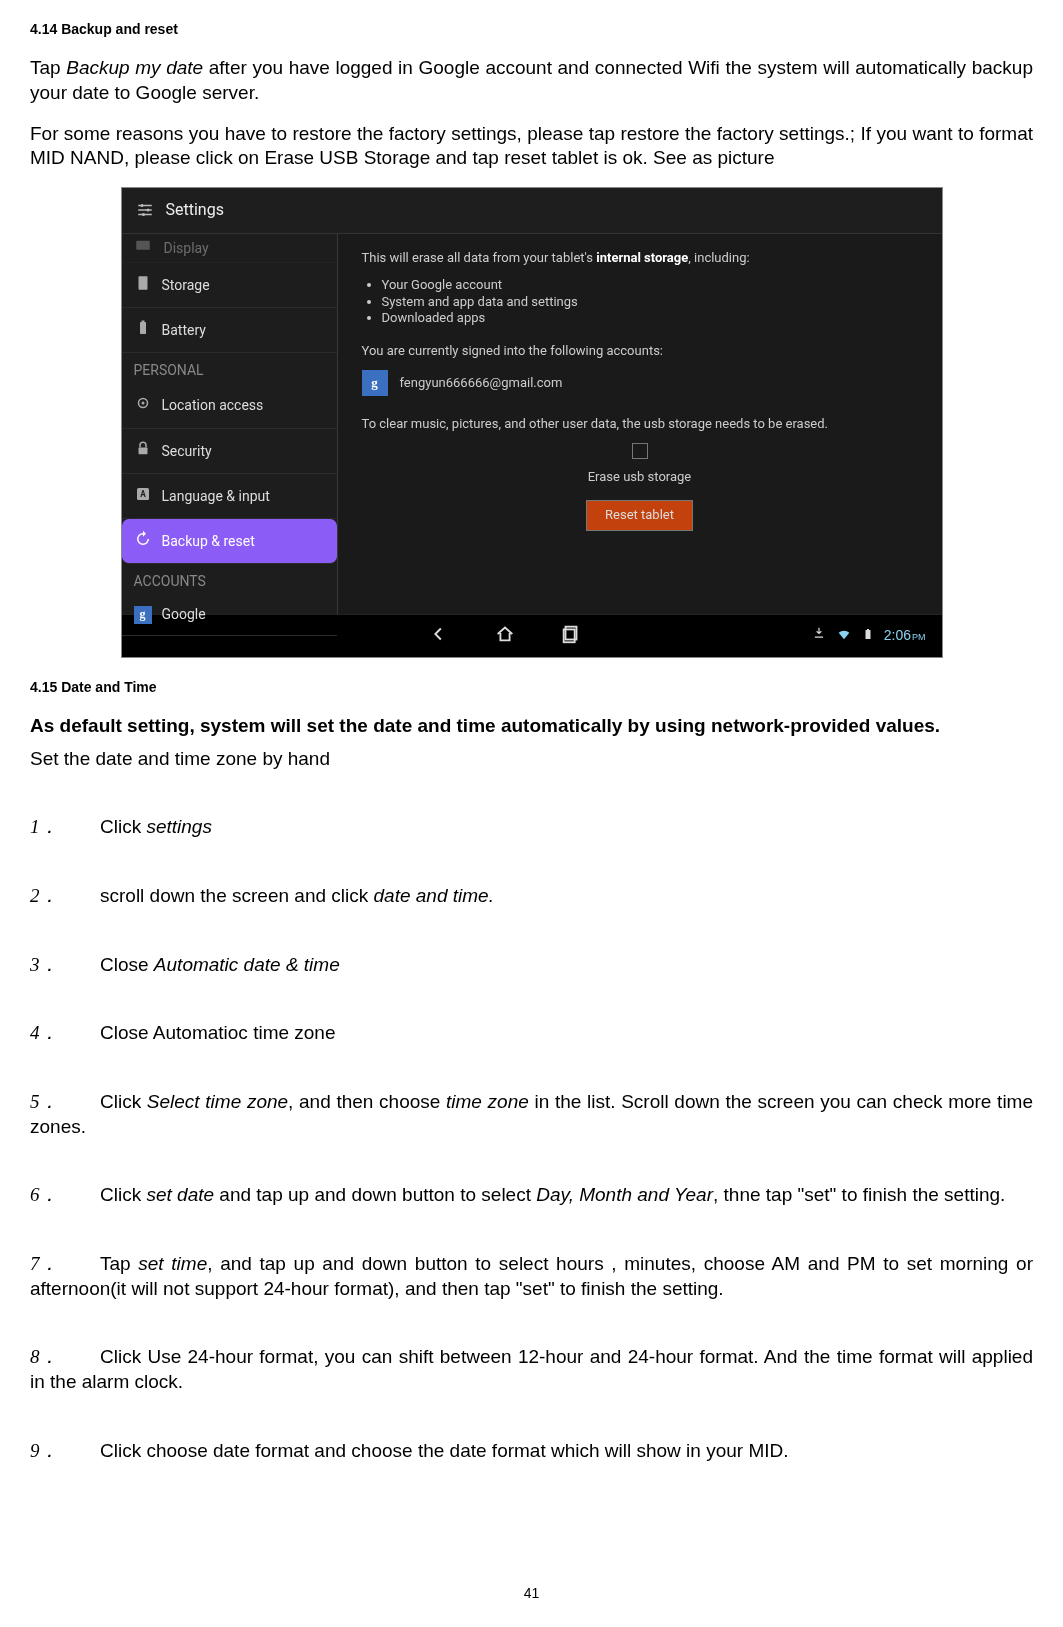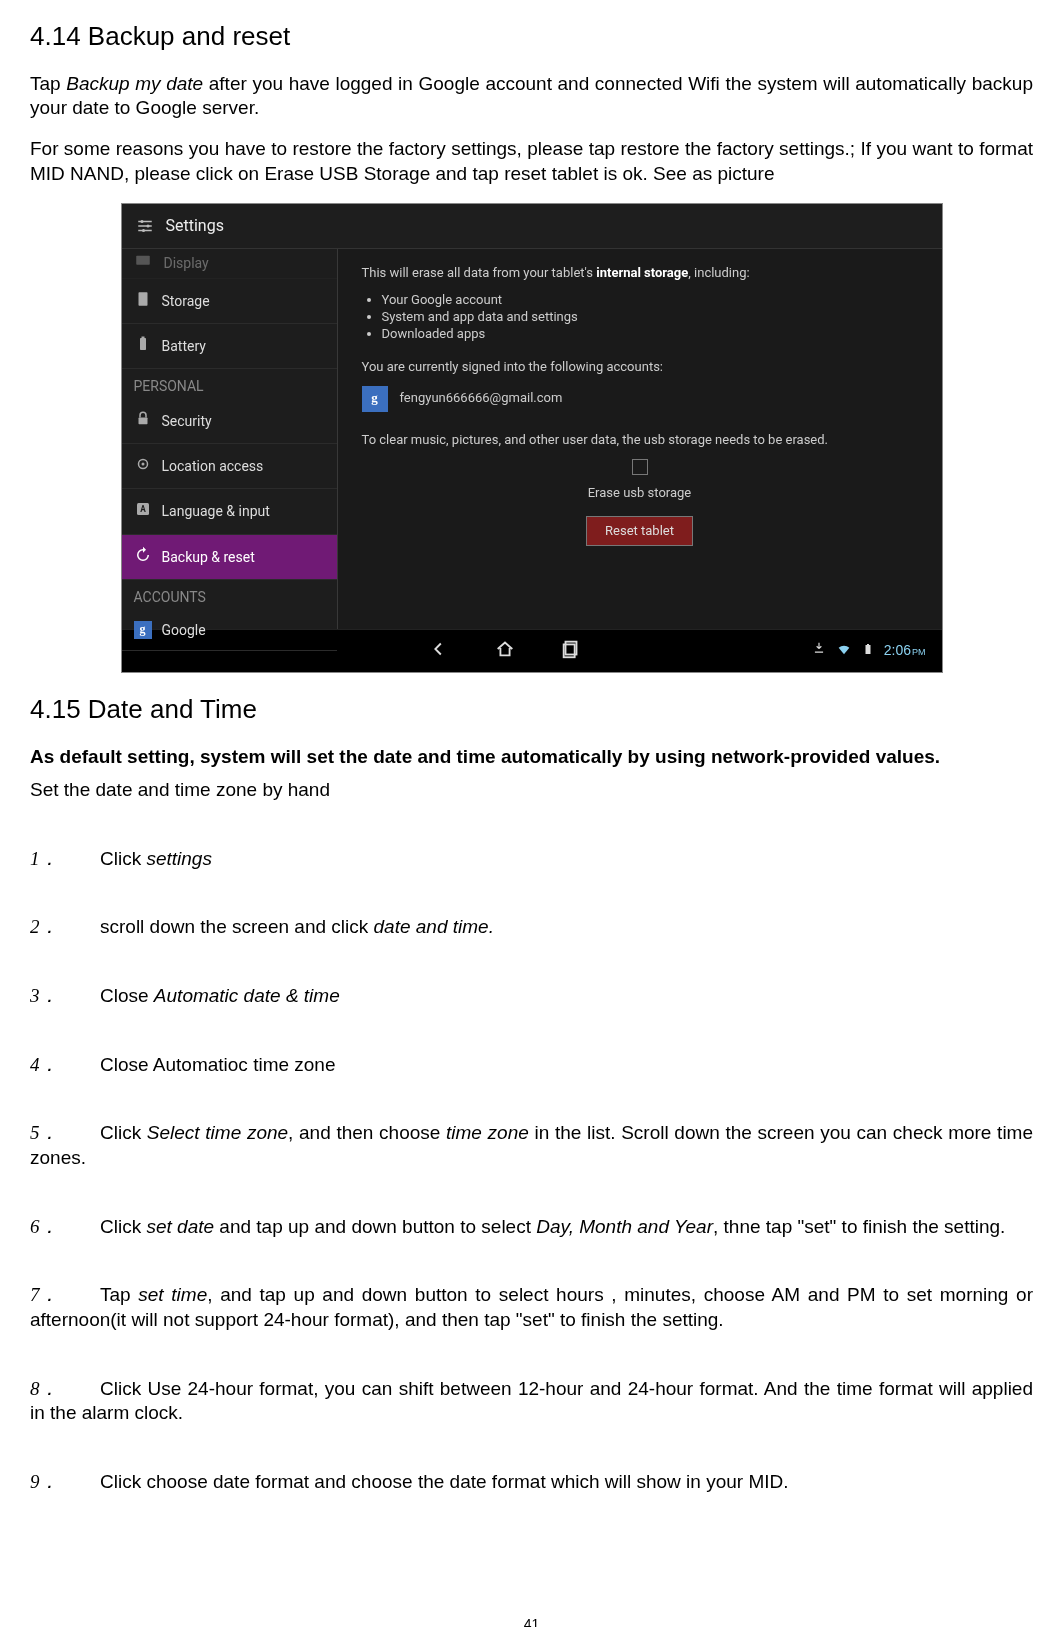--- a/index.html
+++ b/index.html
@@ -5,22 +5,22 @@
     body {
       font-family: Arial, sans-serif;
       margin: 0;
       padding: 20px 30px;
       width: 1003px;
       font-size: 19px;
       line-height: 1.3;
       color: #000;
     }
     .section-heading {
-      font-weight: normal;
-      font-size: 26px;
+      font-weight: bold;
+      font-size: 14px;
       margin-bottom: 18px;
     }
     .body-text {
       text-align: justify;
       margin-bottom: 16px;
     }
     .italic { font-style: italic; }
     .screenshot-container {
       width: 820px;
       margin: 0 auto 20px auto;
@@ -35,31 +35,31 @@
       padding: 12px 14px;
       border-bottom: 1px solid #333;
       display: flex;
       align-items: center;
       gap: 12px;
     }
     .ss-title-bar .sliders { width:18px; height:18px; display:inline-flex; align-items:center; justify-content:center;}
     .ss-body { display: flex; height: 380px; }
     .ss-sidebar { width: 215px; background: #1d1d1d; border-right: 1px solid #383838;}
     .ss-item { display: flex; align-items: center; gap: 10px; padding: 11px 12px; border-bottom: 1px solid #2b2b2b; color: #ddd; font-size: 14px;}
-    .ss-item.selected { background: #701a75; color: #fff;}
+    .ss-item.selected { background: #8b5cf6; color: #fff; border-radius: 7px;}
     .ss-category { padding: 8px 12px 4px 12px; font-size: 14px; color: #888; text-transform: uppercase;}
     .ss-main { flex: 1; padding: 16px 24px; font-size: 13px; color: #ccc; }
     .ss-main p { margin: 0 0 10px 0; }
     .ss-bullets { margin: 0 0 16px 0; padding-left: 20px; list-style: disc;}
     .ss-account-row { display: flex; align-items: center; gap: 12px; margin: 6px 0 20px 0; }
     .g-badge { width: 26px; height: 26px; background: #3b6fbf; display:flex; align-items:center; justify-content:center; color:#fff; font-weight:bold; font-family: Georgia, serif;}
     .checkbox-row {display:flex; align-items:center; gap:10px; margin-top:4px;flex-direction:column;}
     .fake-checkbox {width:14px;height:14px;border:1px solid #777;}
     .reset-btn-row { text-align:center; margin-top:14px;}
-    .reset-btn { display:inline-block; background:#7f1d1d; border:1px solid #777; color:#ddd; padding:6px 18px; font-size:13px;}
+    .reset-btn { display:inline-block; background:#c2410c; border:1px solid #777; color:#ddd; padding:6px 18px; font-size:13px;}
     .navbar { background:#000; display:flex; align-items:center; justify-content:space-between; padding:4px 16px; border-top:1px solid #222; height:34px;}
     .nav-center {display:flex; gap:44px; align-items:center;}
     .nav-right {display:flex; gap:10px; align-items:flex-start; color:#8bd1f0; font-size:14px; font-family: sans-serif;}
     .svg-icon{width:18px;height:18px;}
     .list-item { margin-bottom: 10px; text-align: justify; margin-top: 44px; }
     .list-num { font-style: italic; font-family: 'Times New Roman', serif; display:inline-block; width:70px; }
     .page-num { text-align:center; font-size:14px; margin-top:120px;}
     .bold-white{font-weight:bold;color:#fff;}
   </style>
 </head>
@@ -104,31 +104,31 @@
       <div class="ss-item">
         <span><svg class="svg-icon" viewBox="0 0 24 24" fill="#aaa">
               <rect x="8" y="4" width="8" height="16" rx="1"></rect>
               <rect x="10" y="2" width="4" height="2"></rect>
             </svg></span>
         <span>Battery</span>
       </div>
       <div class="ss-category">PERSONAL</div>
       <div class="ss-item">
         <span><svg class="svg-icon" viewBox="0 0 24 24" fill="#aaa">
+              <circle cx="12" cy="12" r="6" fill="none" stroke="#aaa" stroke-width="2"></circle>
+              <circle cx="12" cy="12" r="2"></circle>
+            </svg></span>
+        <span>Location access</span>
+      </div>
+      <div class="ss-item">
+        <span><svg class="svg-icon" viewBox="0 0 24 24" fill="#aaa">
               <rect x="6" y="10" width="12" height="9" rx="1"></rect>
               <path d="M8 10V7a4 4 0 018 0v3" fill="none" stroke="#aaa" stroke-width="2"></path>
             </svg></span>
         <span>Security</span>
-      </div>
-      <div class="ss-item">
-        <span><svg class="svg-icon" viewBox="0 0 24 24" fill="#aaa">
-              <circle cx="12" cy="12" r="6" fill="none" stroke="#aaa" stroke-width="2"></circle>
-              <circle cx="12" cy="12" r="2"></circle>
-            </svg></span>
-        <span>Location access</span>
       </div>
       <div class="ss-item">
         <span><svg class="svg-icon" viewBox="0 0 24 24" fill="#aaa">
               <rect x="4" y="4" width="16" height="16" rx="2" fill="#aaa"></rect>
               <text x="12" y="16" text-anchor="middle" font-size="11" fill="#1d1d1d" font-weight="bold">A</text>
             </svg></span>
         <span>Language &amp; input</span>
       </div>
       <div class="ss-item selected">
         <span><svg class="svg-icon" viewBox="0 0 24 24" fill="#fff">

